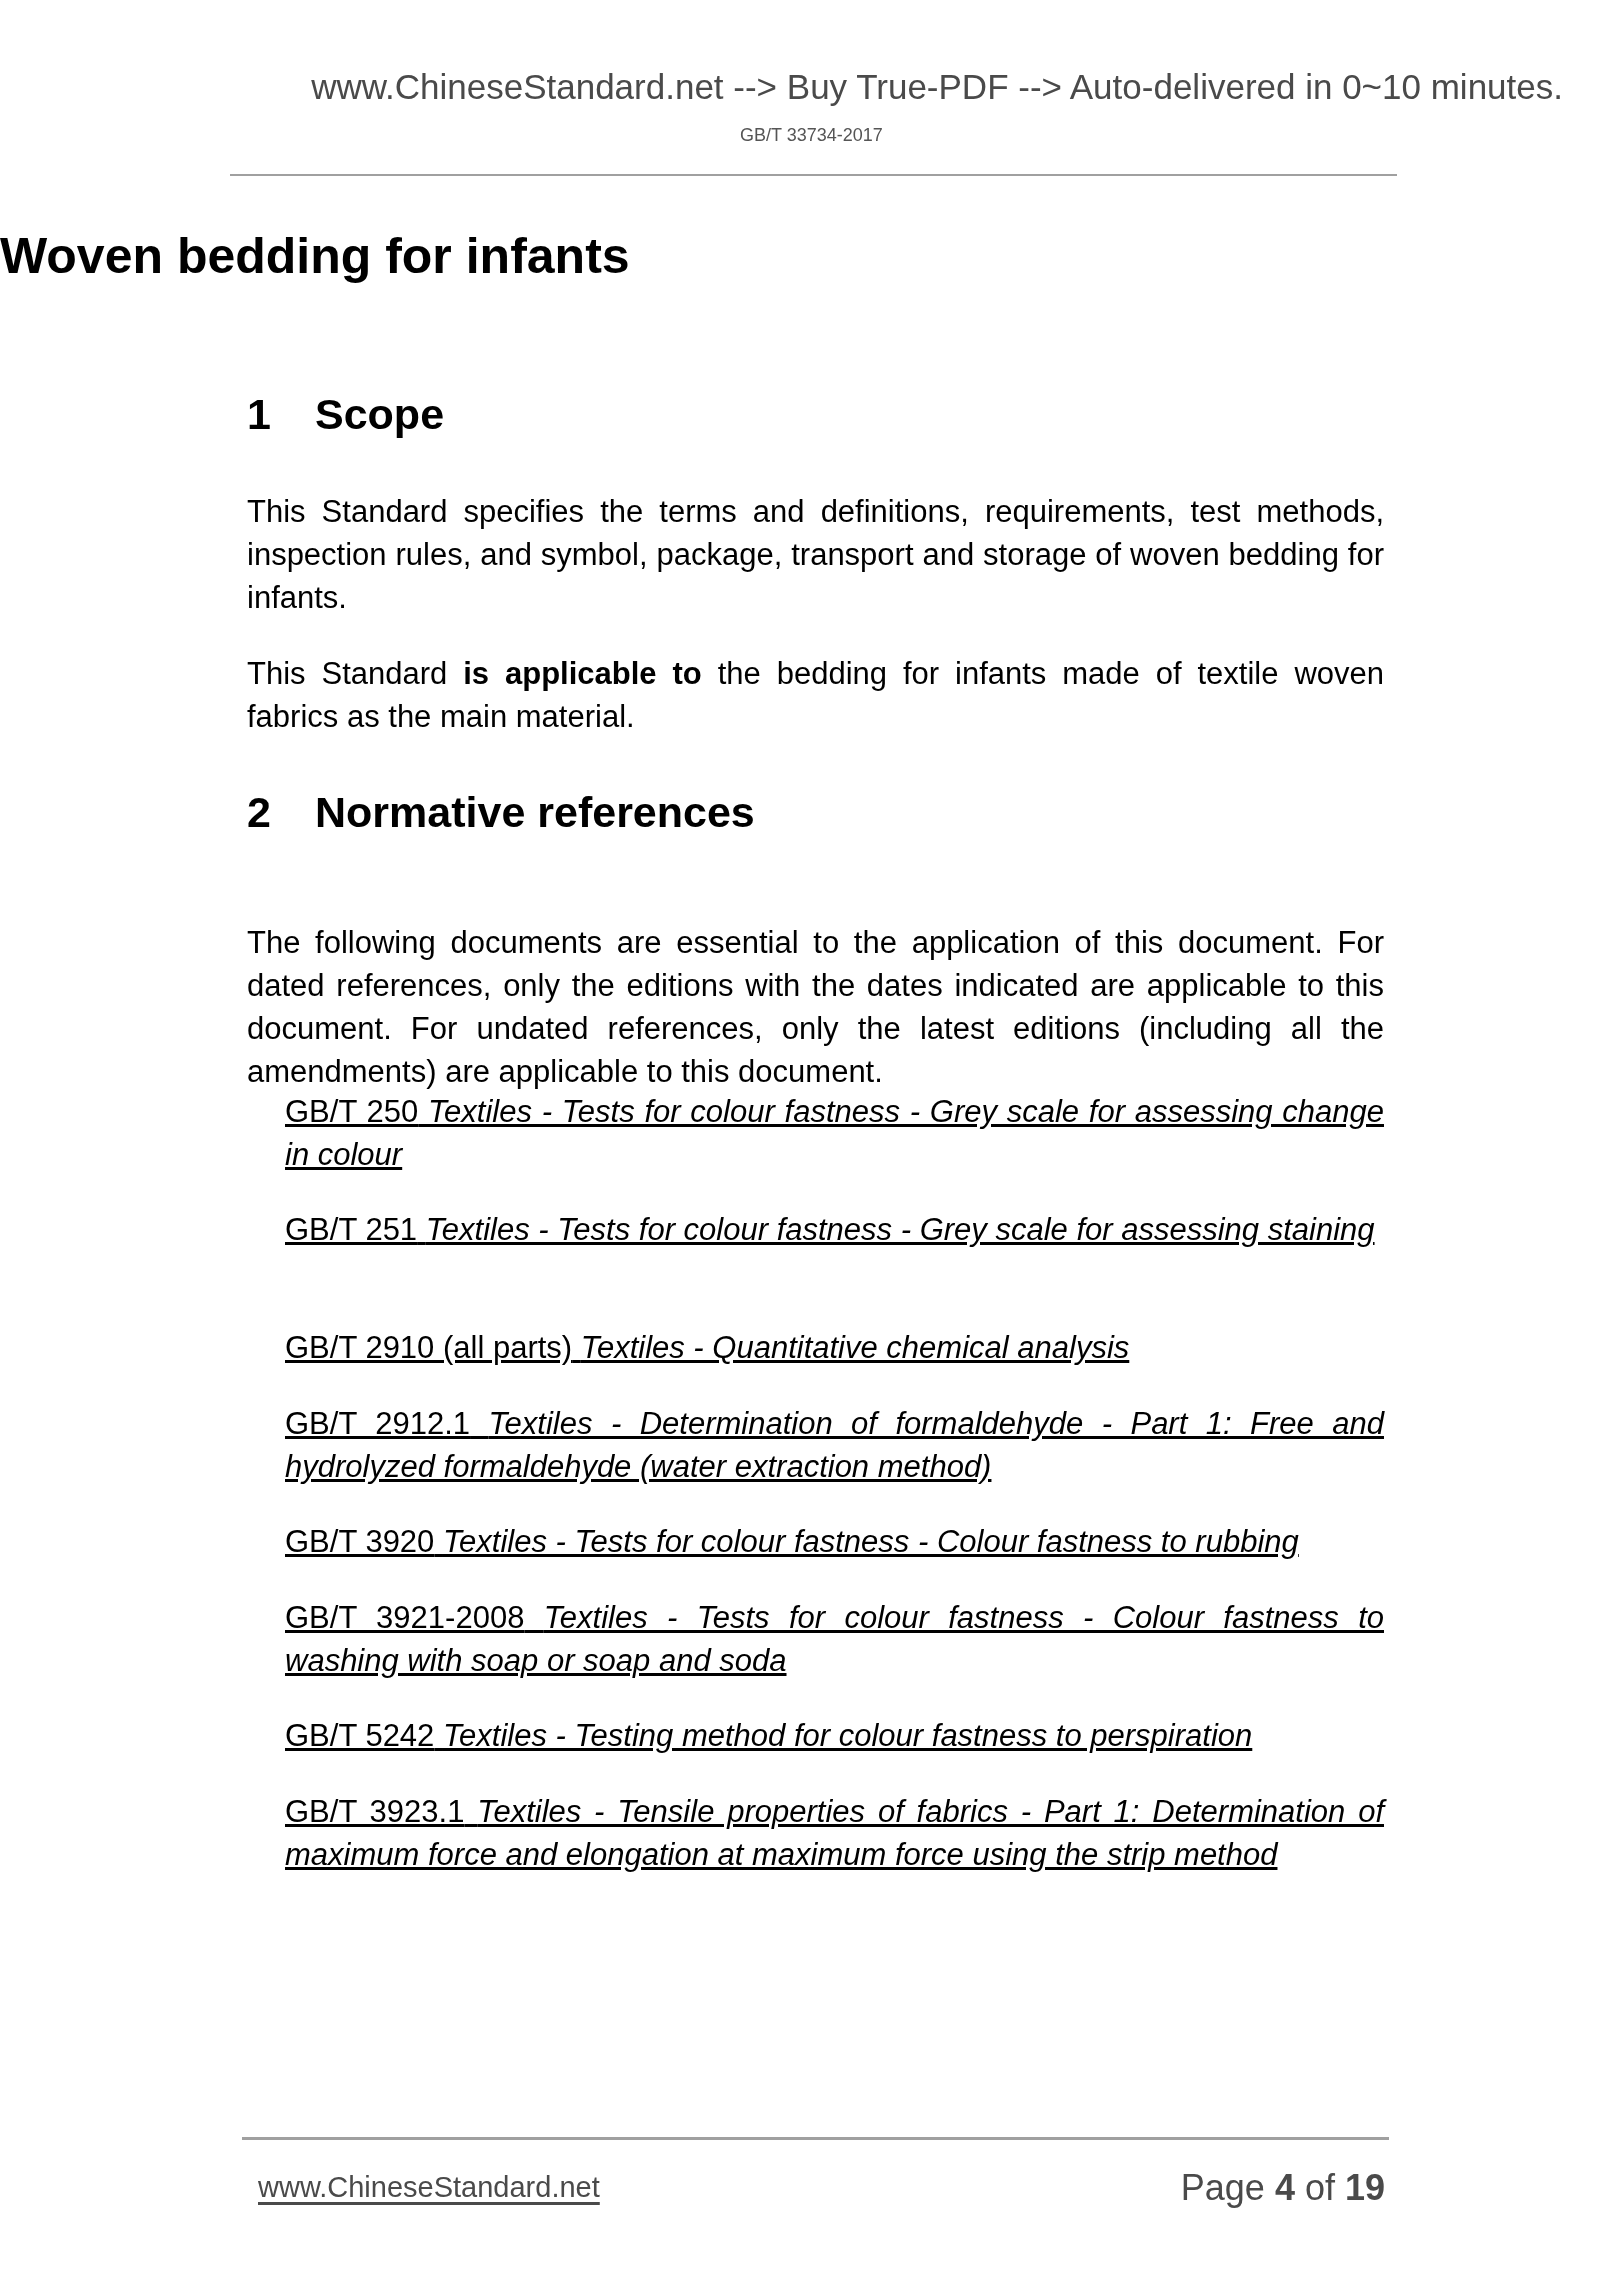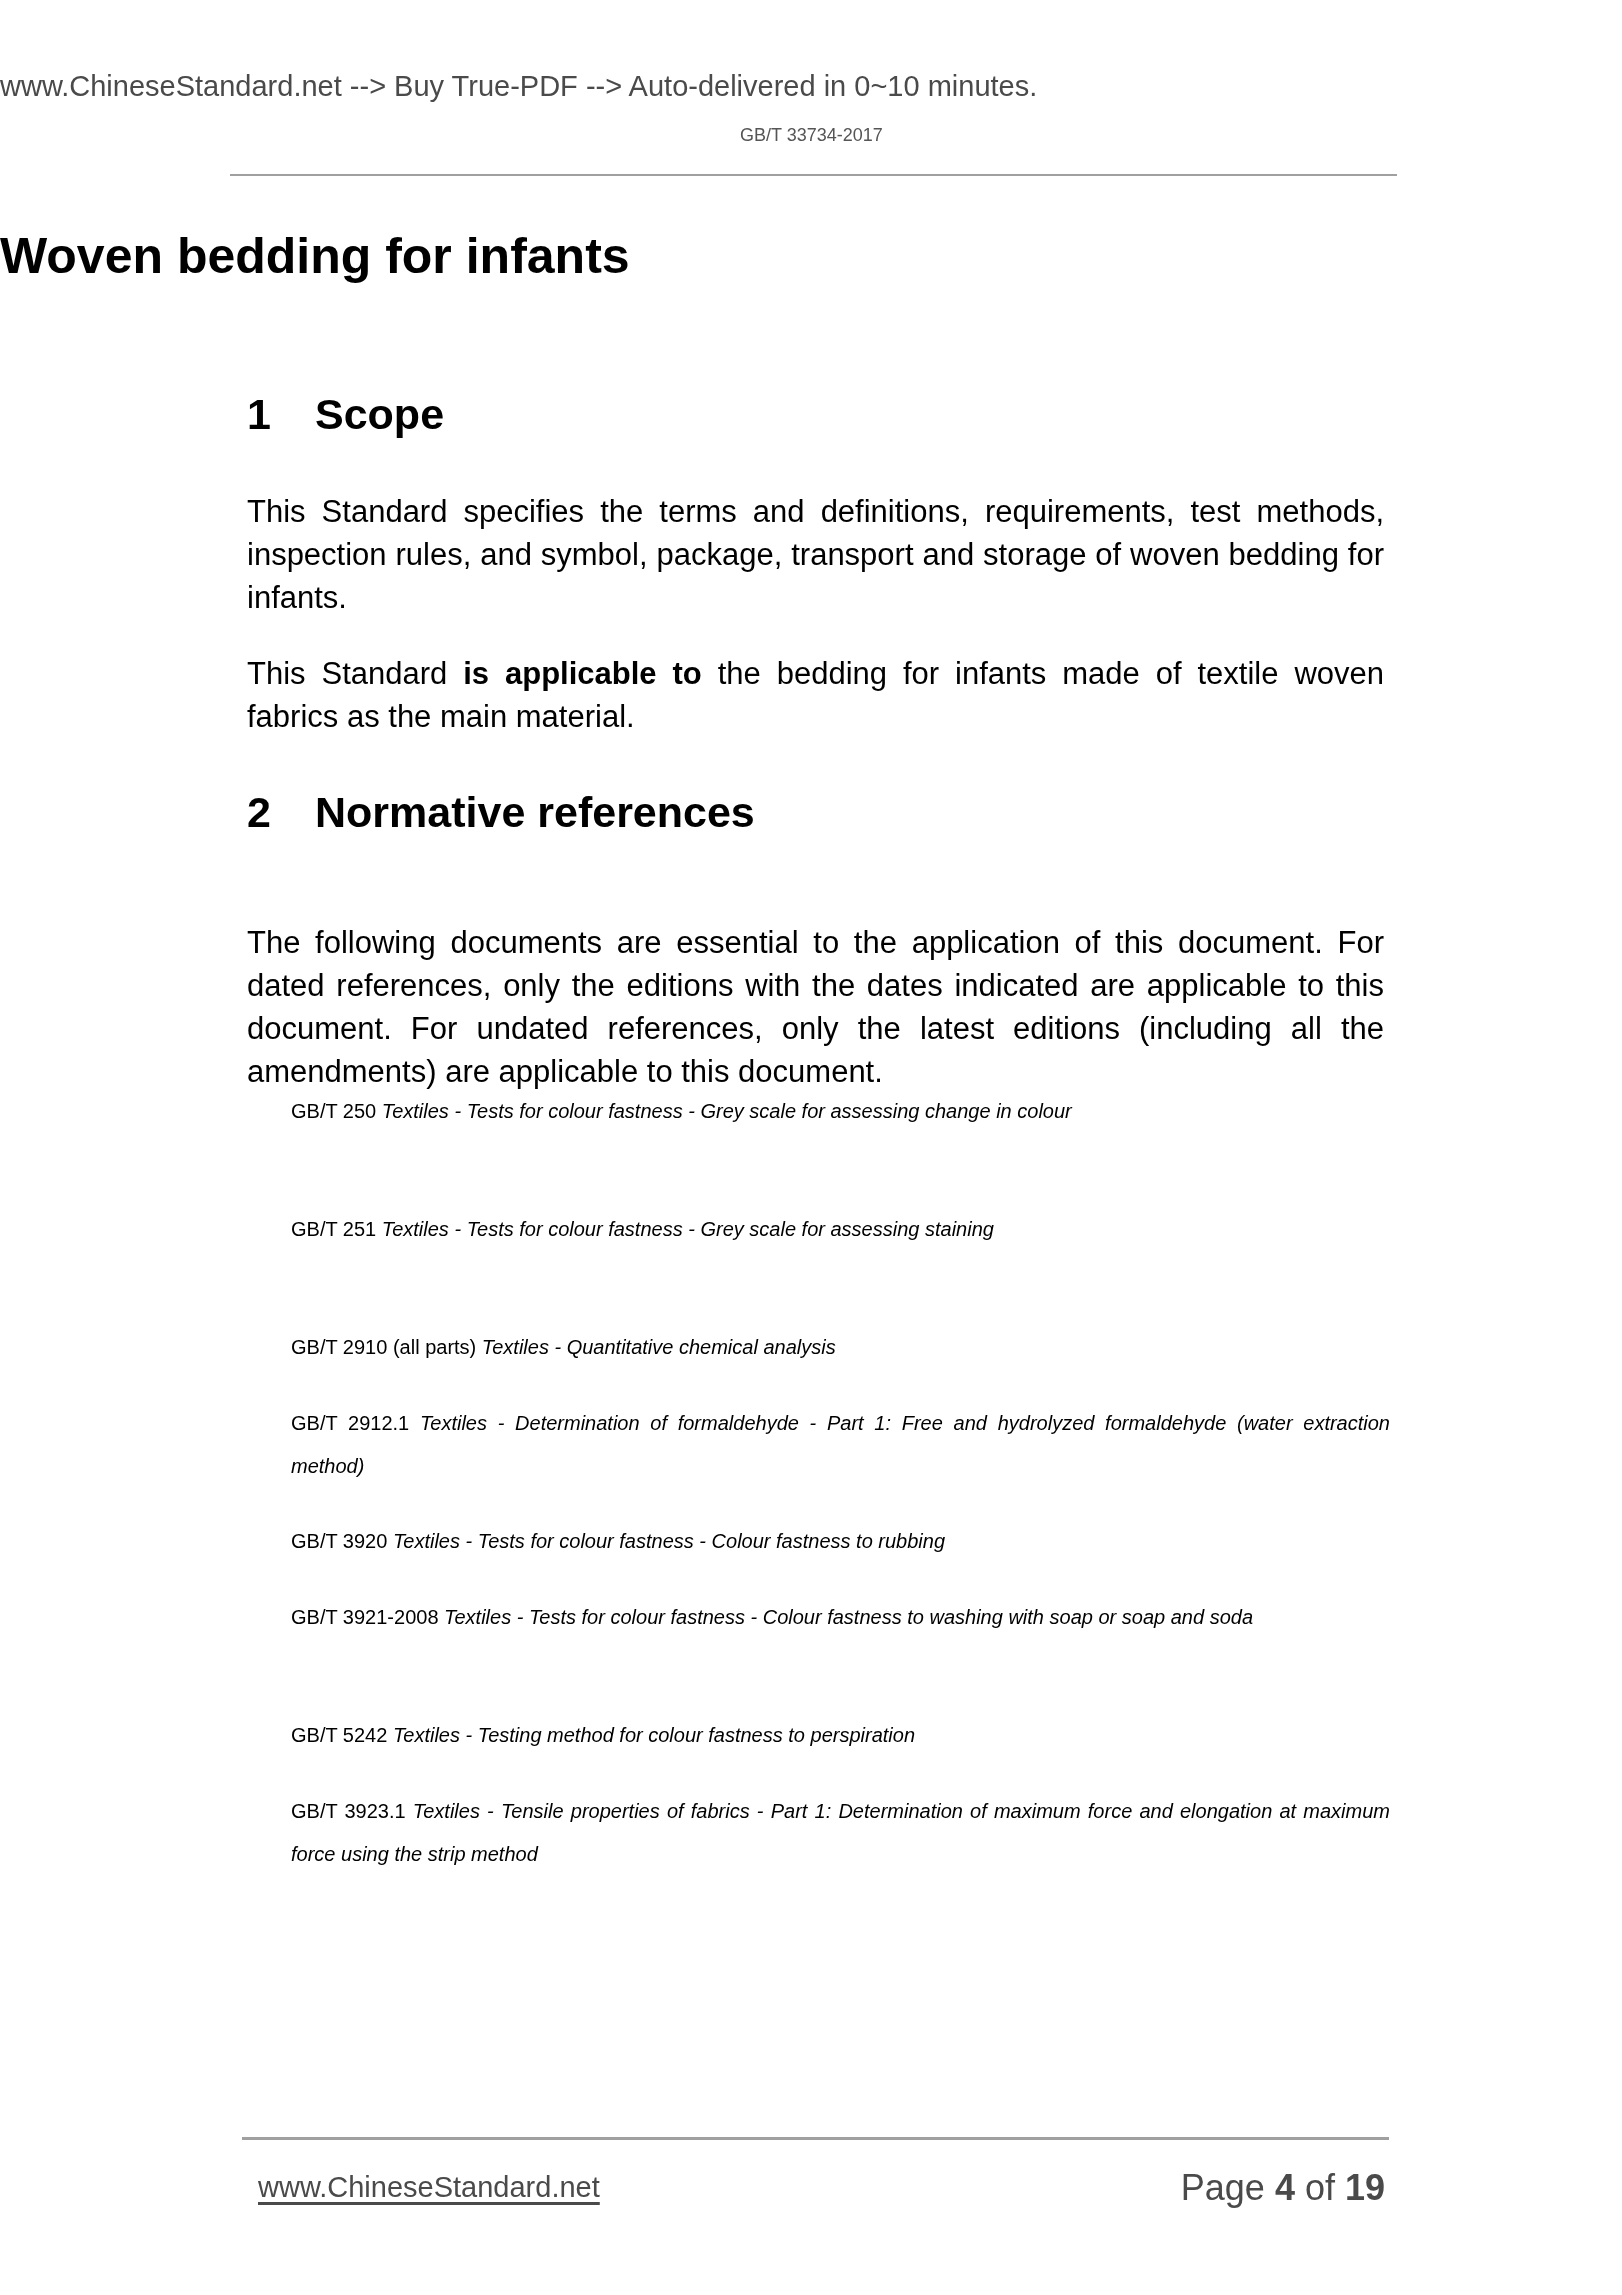--- a/index.html
+++ b/index.html
@@ -15,22 +15,22 @@
       position: relative;
       width: 1623px;
       height: 2295px;
       background: #ffffff;
     }
     .header-banner {
       position: absolute;
       top: 65px;
       left: 0;
       width: 1563px;
-      text-align: left;
-      font-size: 29px;
+      text-align: right;
+      font-size: 35px;
       color: #4a4a4a;
       line-height: 43px;
     }
     .header-code {
       position: absolute;
       top: 119px;
       left: 0;
       width: 1623px;
       text-align: center;
       font-size: 18px;
@@ -70,25 +70,26 @@
       position: absolute;
       left: 247px;
       width: 1137px;
       font-size: 31px;
       line-height: 43px;
       text-align: justify;
     }
     .para b { font-weight: bold; margin-top: 24px; }
     .ref {
       position: absolute;
-      left: 291px;
+      left: 285px;
       width: 1099px;
-      font-size: 20px;
+      font-size: 31px;
       line-height: 43px;
       text-align: justify;
+      text-decoration: underline;
     }
     .ref .title { font-style: italic; }
     .footer-rule {
       position: absolute;
       top: 2137px;
       left: 242px;
       width: 1147px;
       height: 2.5px;
       background: #a0a0a0;
     }

